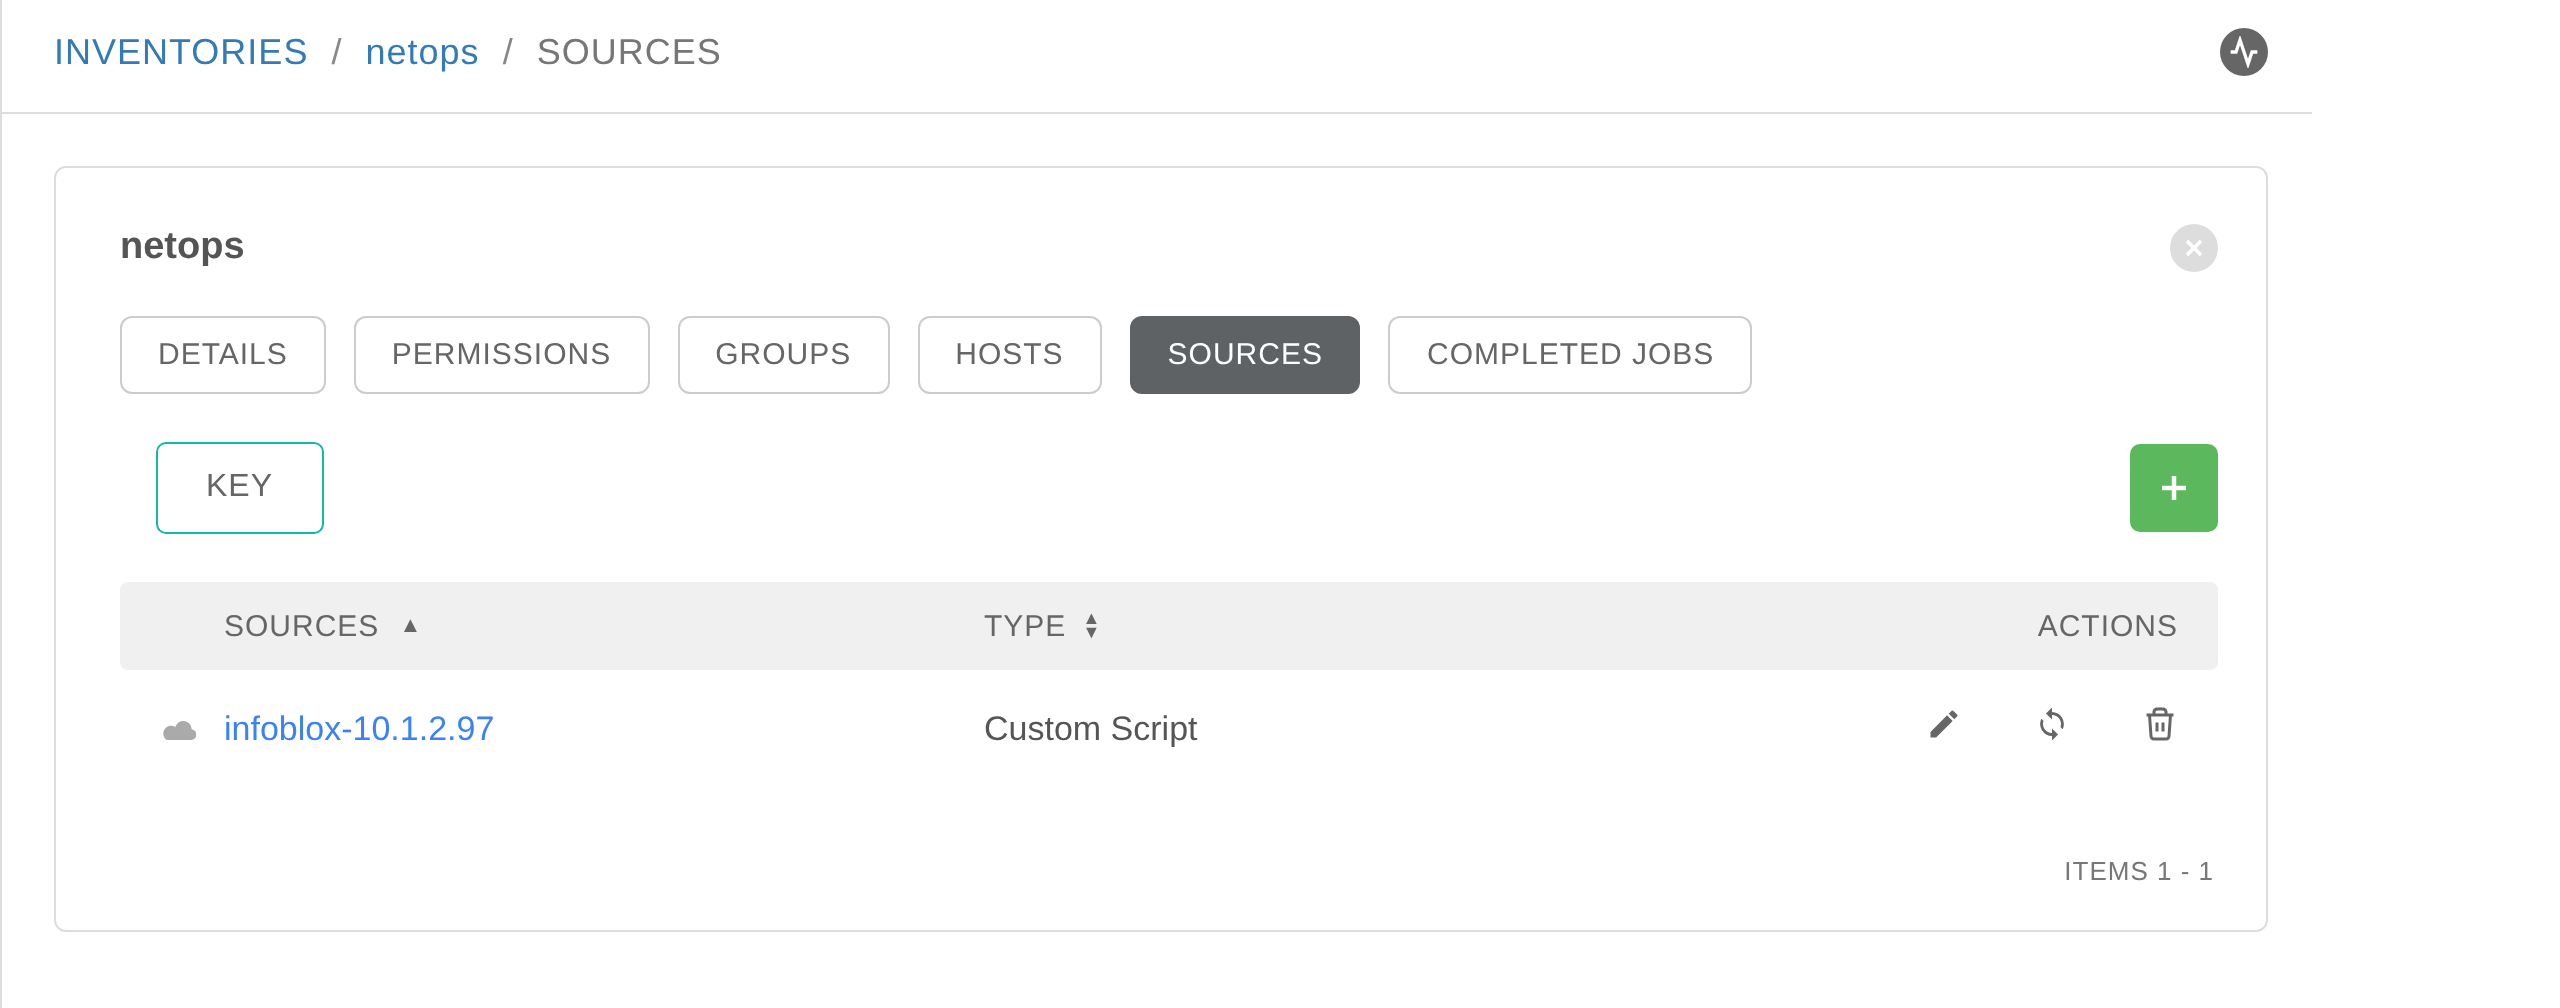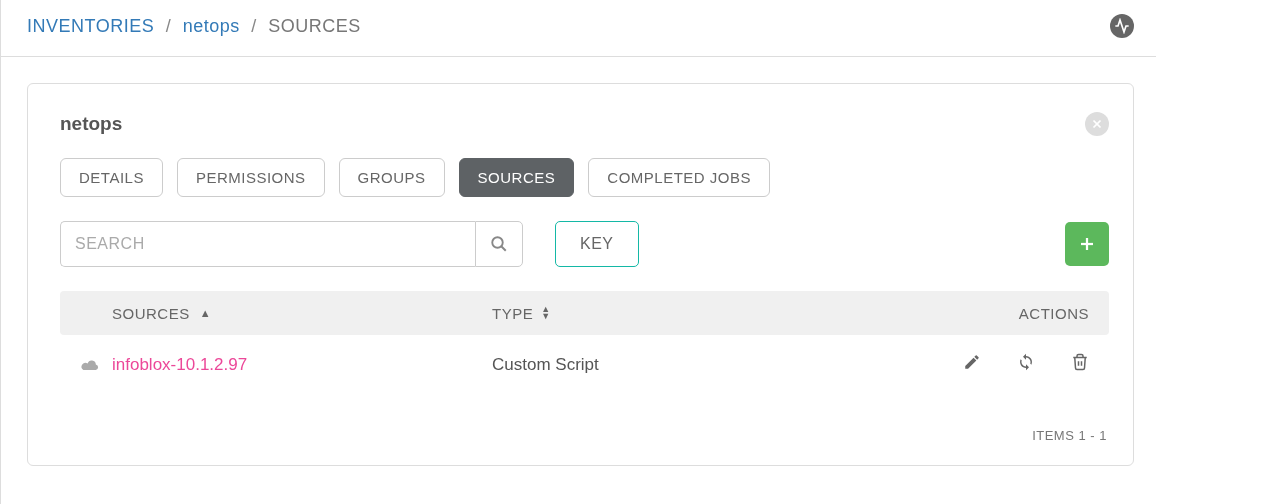--- a/index.html
+++ b/index.html
@@ -34,21 +34,21 @@
 .table-header { display: flex; align-items: center; background: #f0f0f0; border-radius: 4px; height: 44px; padding: 0 20px 0 52px; font-size: 15px; color: #666; letter-spacing: 0.5px; }
 .col-sources { width: 380px; display: flex; align-items: center; gap: 10px; cursor: pointer; }
 .col-type { flex: 1; display: flex; align-items: center; gap: 8px; cursor: pointer; }
 .col-actions { text-align: right; }
 .sort-arrow { font-size: 11px; }
 .sort-double { display: flex; flex-direction: column; line-height: 7px; font-size: 9px; }
 .table-row { display: flex; align-items: center; padding: 18px 20px 18px 20px; font-size: 17px; }
 .row-icon { width: 32px; display: flex; align-items: center; color: #aaa; }
 .row-icon svg { width: 20px; height: 14px; }
 .row-name { width: 380px; }
-.row-name a { color: #ec4899; text-decoration: none; margin-top: 29px; }
+.row-name a { color: #3b82f6; text-decoration: none; margin-top: 29px; }
 .row-type { flex: 1; color: #555; }
 .row-actions { display: flex; gap: 36px; }
 .action-icon { cursor: pointer; color: #666; }
 .action-icon svg { width: 18px; height: 18px; }
 .pagination { text-align: right; font-size: 13px; color: #777; letter-spacing: 0.5px; margin-top: 34px; padding-right: 2px; }
 </style>
 </head>
 <body>
 
 <div class="page">
@@ -75,34 +75,26 @@
             <line x1="5" y1="5" x2="19" y2="19"></line>
             <line x1="19" y1="5" x2="5" y2="19"></line>
           </svg>
       </div>
     </div>
 
     <div class="tabs">
       <div class="tab">DETAILS</div>
       <div class="tab">PERMISSIONS</div>
       <div class="tab">GROUPS</div>
+      <div class="tab">HOSTS</div>
       <div class="tab active">SOURCES</div>
       <div class="tab">COMPLETED JOBS</div>
     </div>
 
     <div class="toolbar">
-      <div class="search-group">
-        <input class="search-input" type="text" placeholder="SEARCH" style="">
-        <button class="search-btn">
-          <svg viewBox="0 0 24 24" fill="none" stroke="#888" stroke-width="2.5">
-              <circle cx="10" cy="10" r="7"></circle>
-              <line x1="21" y1="21" x2="15" y2="15"></line>
-            </svg>
-        </button>
-      </div>
       <button class="key-btn">KEY</button>
       <div class="spacer"></div>
       <button class="add-btn">
         <svg viewBox="0 0 24 24" fill="none" stroke="#fff" stroke-width="3">
             <line x1="12" y1="4" x2="12" y2="20"></line>
             <line x1="4" y1="12" x2="20" y2="12"></line>
           </svg>
       </button>
     </div>
 

